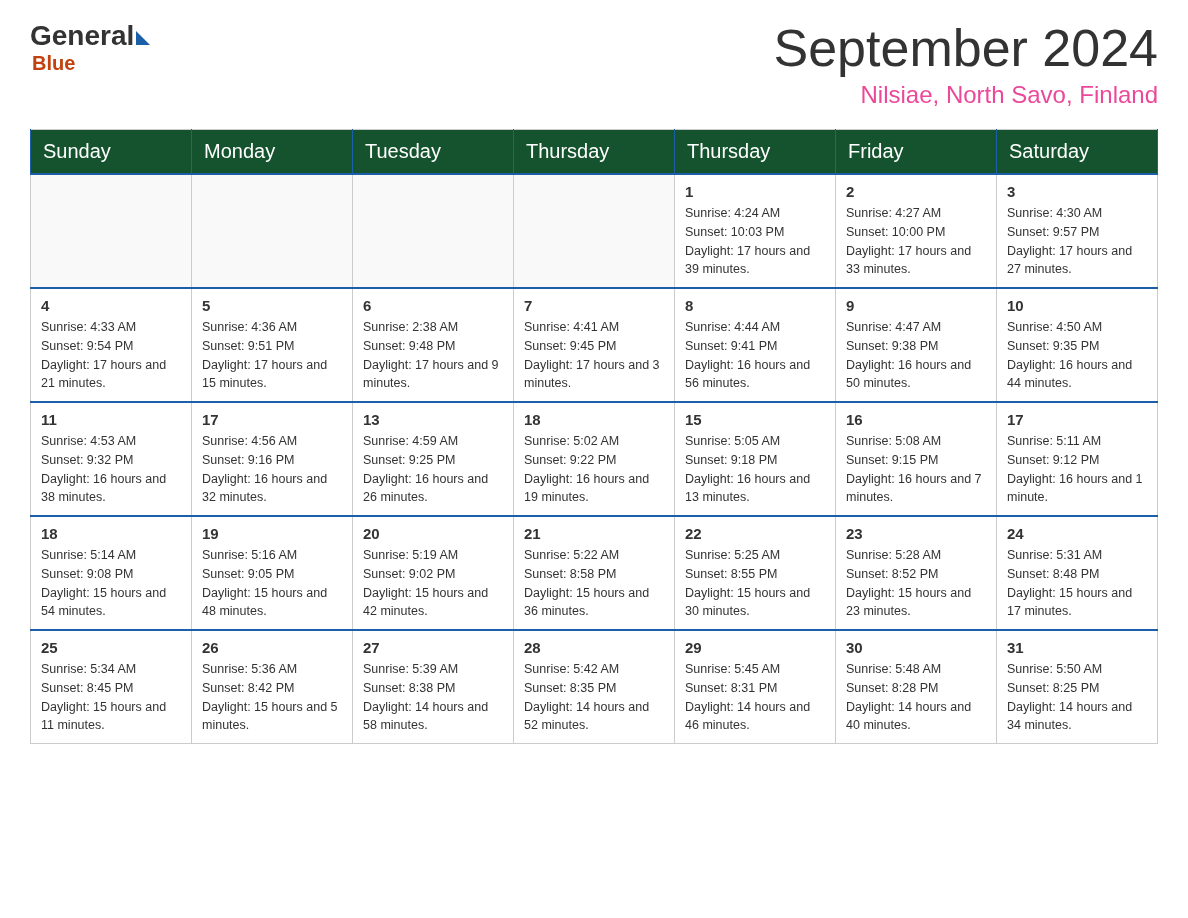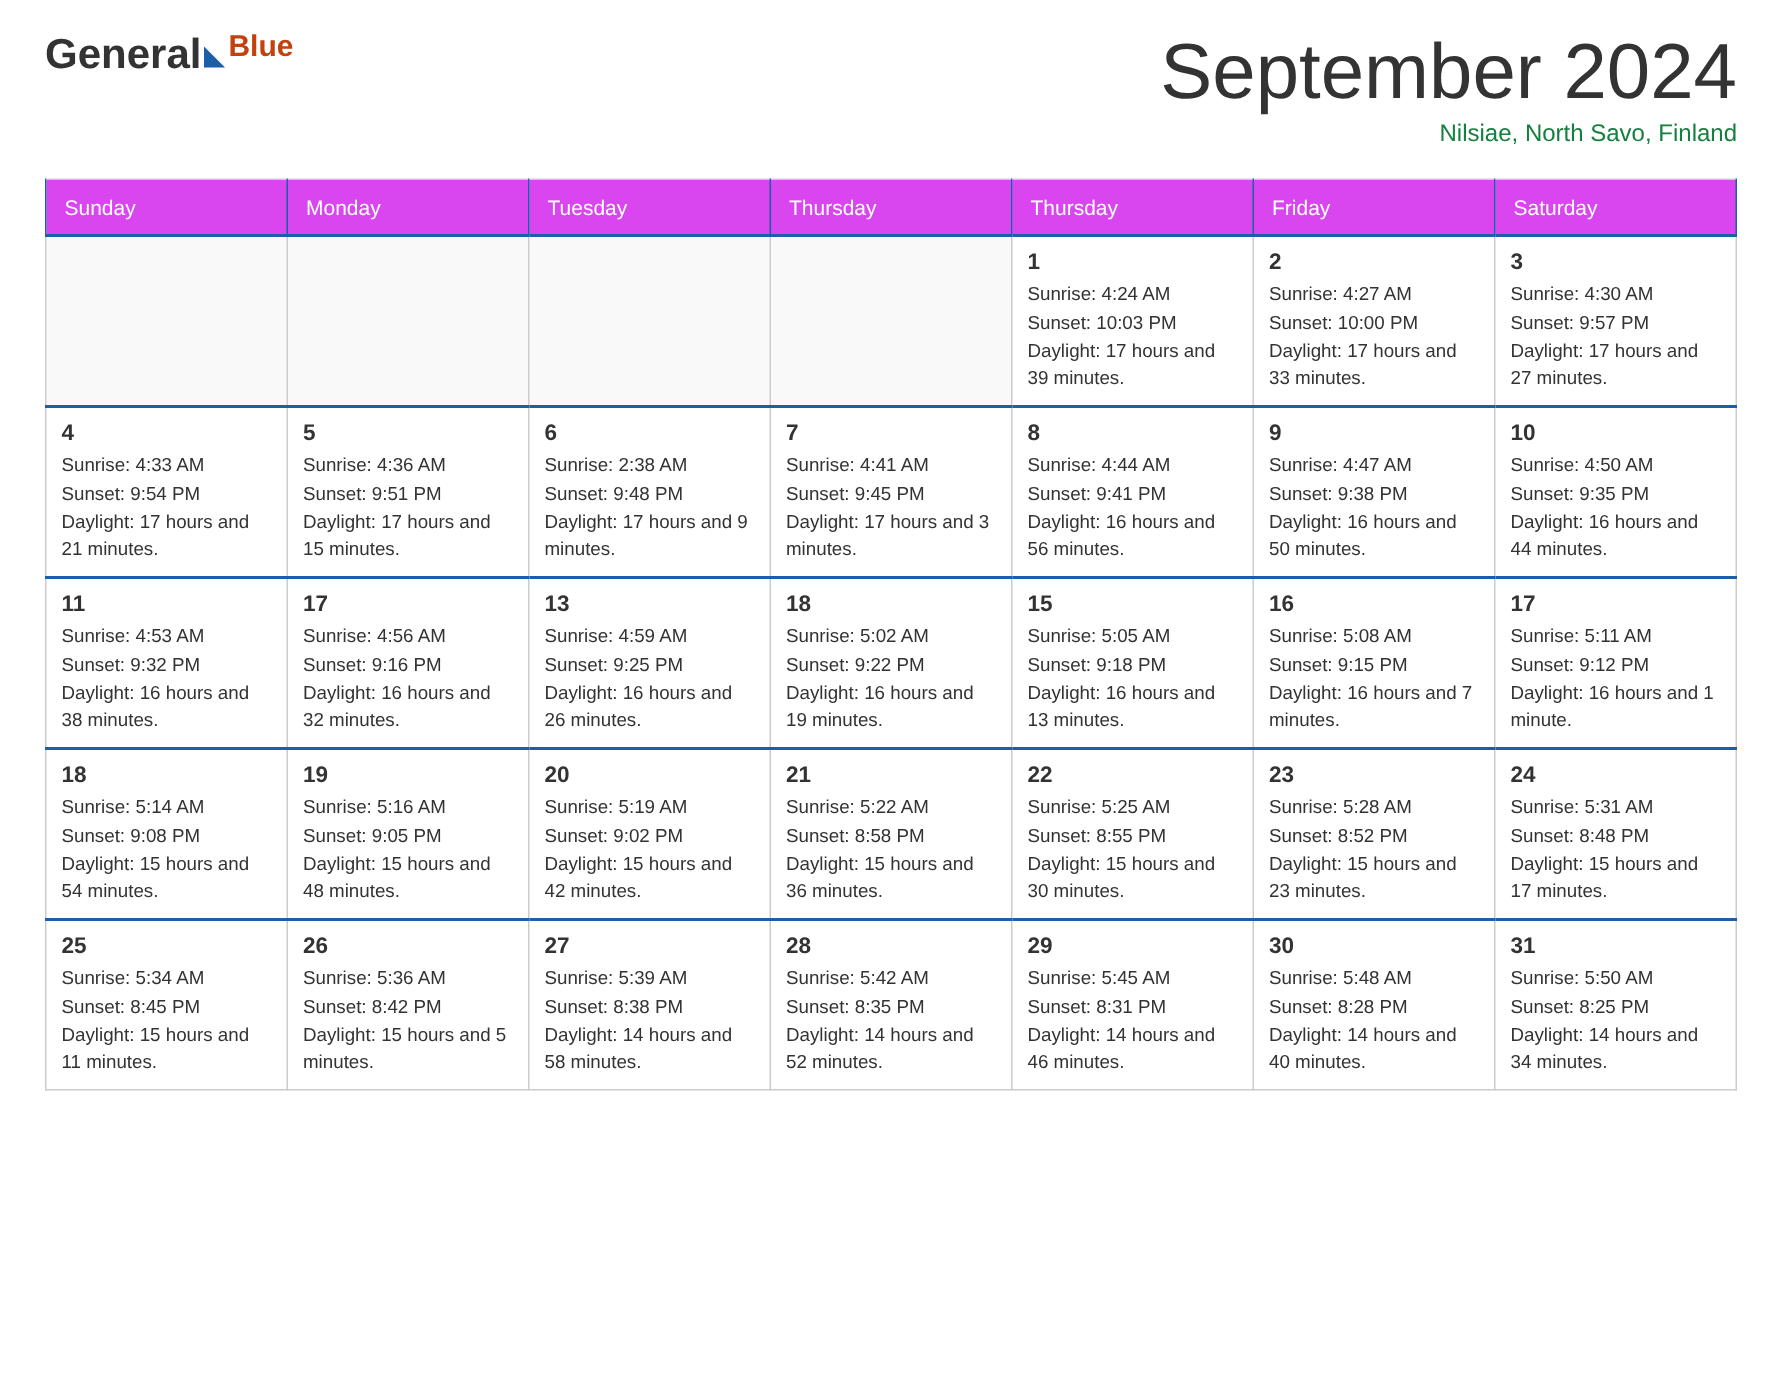--- a/index.html
+++ b/index.html
@@ -29,20 +29,21 @@
       width: 0;
       height: 0;
       border-left: 14px solid #1a5fa8;
       border-top: 14px solid transparent;
       border-bottom: 0px solid transparent;
       margin-left: 2px;
       margin-top: 4px;
     }
     .logo-wrapper {
       display: flex;
+      flex-direction: column;
     }
     .logo-line1 {
       display: flex;
       align-items: center;
     }
     .logo-line2 {
       color: #c2410c;
       font-size: 20px;
       font-weight: bold;
       margin-left: 2px;
@@ -50,36 +51,36 @@
     .title-section {
       text-align: right;
     }
     .title-section h1 {
       font-size: 52px;
       font-weight: 300;
       color: #333;
       line-height: 1.1;
     }
     .title-section h2 {
-      font-size: 16px;
+      font-size: 24px;
       font-weight: normal;
-      color: #15803d;
+      color: #ec4899;
       margin-top: 4px;
     }
     .calendar {
       width: 100%;
       border-collapse: collapse;
       border: 1px solid #ccc;
     }
     .calendar th {
-      background-color: #d946ef;
+      background-color: #14532d;
       color: white;
       padding: 10px 12px;
       text-align: left;
-      font-size: 14px;
+      font-size: 20px;
       font-weight: normal;
       border: 1px solid #1a5fa8;
     }
     .calendar td {
       vertical-align: top;
       padding: 8px 10px;
       border: 1px solid #ccc;
       width: 14.28%;
       min-height: 100px;
       font-size: 13px;

